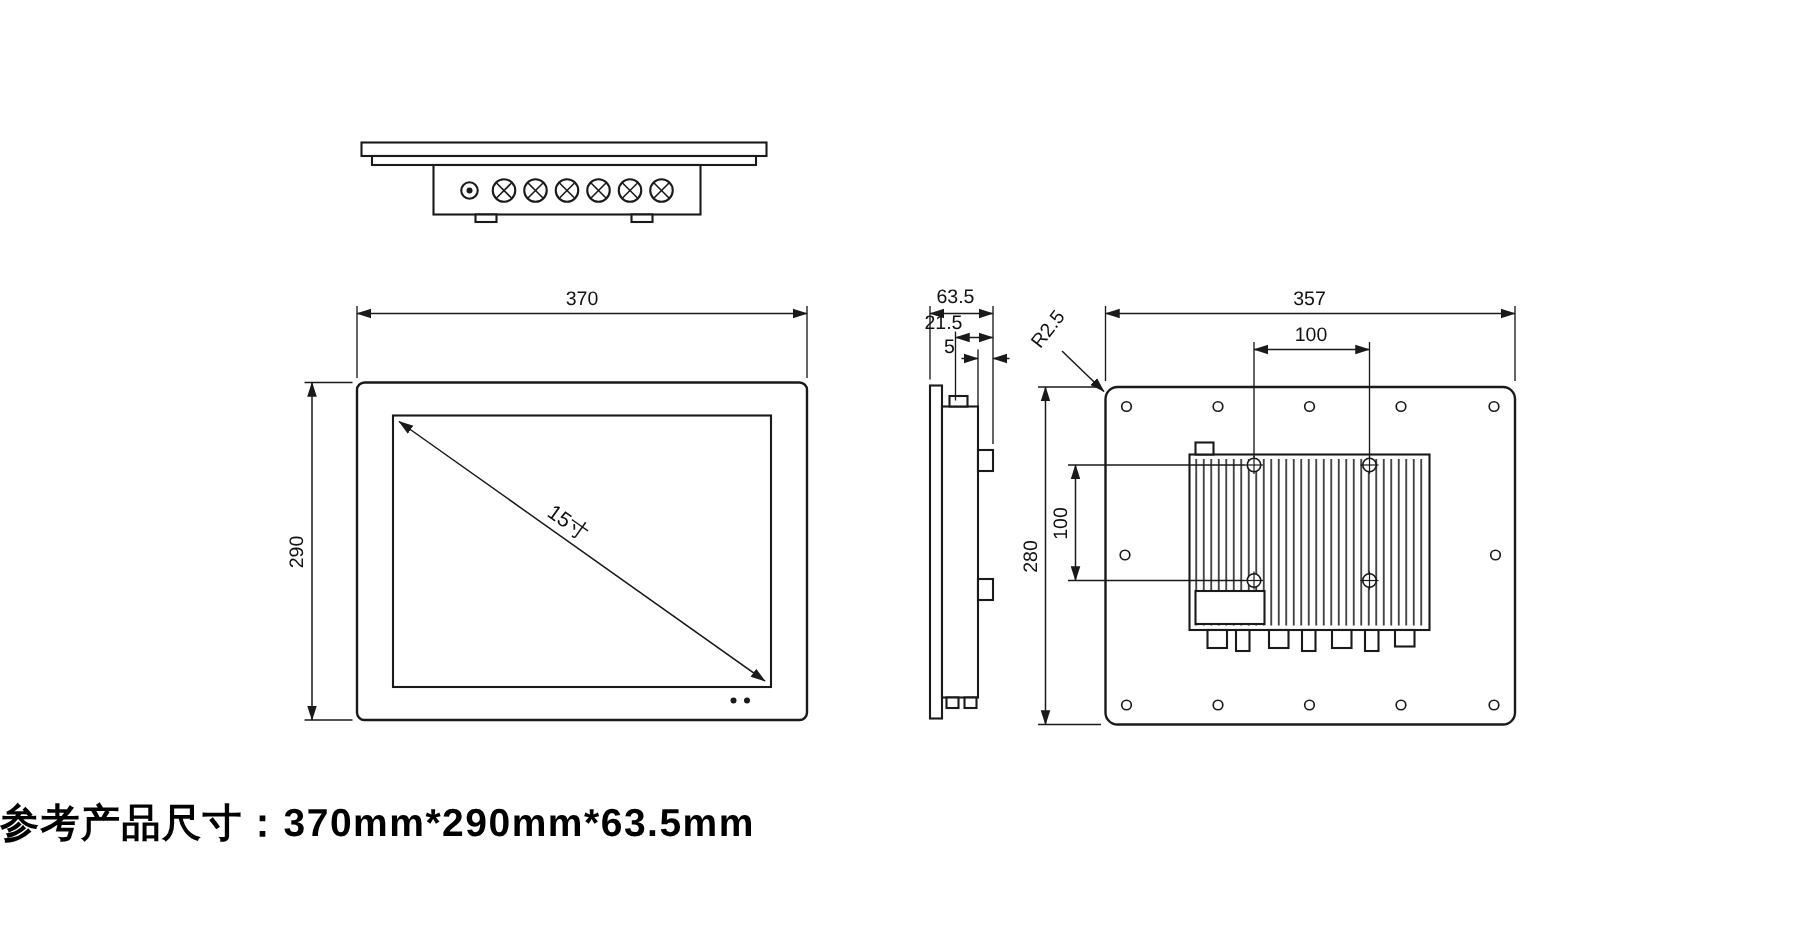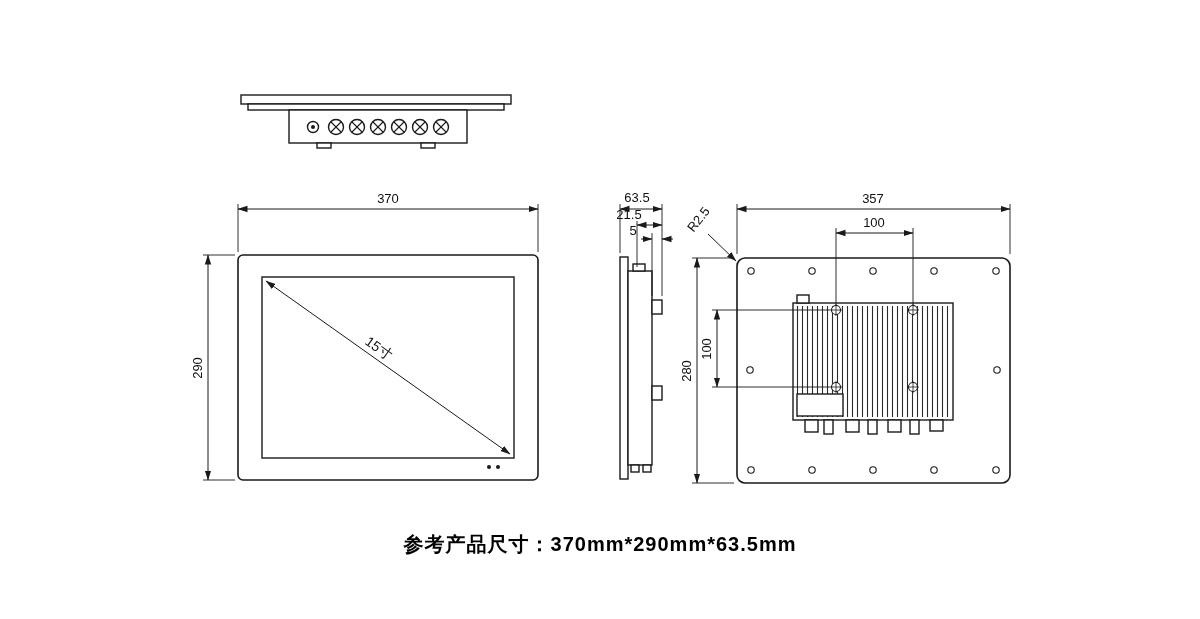--- a/index.html
+++ b/index.html
@@ -9,22 +9,22 @@
   .ol{fill:#ffffff;stroke:#1a1a1a;stroke-width:1.4;}
   .olt{fill:#ffffff;stroke:#1a1a1a;stroke-width:1.6;}
   .ln{stroke:#1a1a1a;stroke-width:1.1;fill:none;}
   .dim{stroke:#1a1a1a;stroke-width:1;fill:none;}
   .ext{stroke:#1a1a1a;stroke-width:0.9;fill:none;}
   .thin{stroke:#1a1a1a;stroke-width:0.8;fill:none;}
   .txt{font-family:"Liberation Sans",sans-serif;font-size:13px;fill:#111111;text-anchor:middle;}
   .txtc{font-family:"Liberation Sans",sans-serif;font-size:14px;fill:#111111;text-anchor:middle;}
   .scr{fill:#ffffff;stroke:#1a1a1a;stroke-width:1.1;}
   .dot{fill:#1a1a1a;stroke:none;}
-  .caption{position:absolute;left:0;top:531px;width:100%;text-align:center;
-           font-size:20px;font-weight:600;color:#000000;letter-spacing:1px;
+  .caption{position:absolute;left:0;top:531px;width:100%;
+           font-size:26px;font-weight:600;color:#000000;letter-spacing:1px;
            font-family:"Liberation Sans",sans-serif;}
 </style>
 </head>
 <body>
 
 <div class="page">
 
 <svg width="1200" height="619" viewBox="0 0 1200 619">
   <defs>
     <marker id="ar" markerWidth="12" markerHeight="8" refX="9.5" refY="4" orient="auto-start-reverse" markerUnits="userSpaceOnUse">

